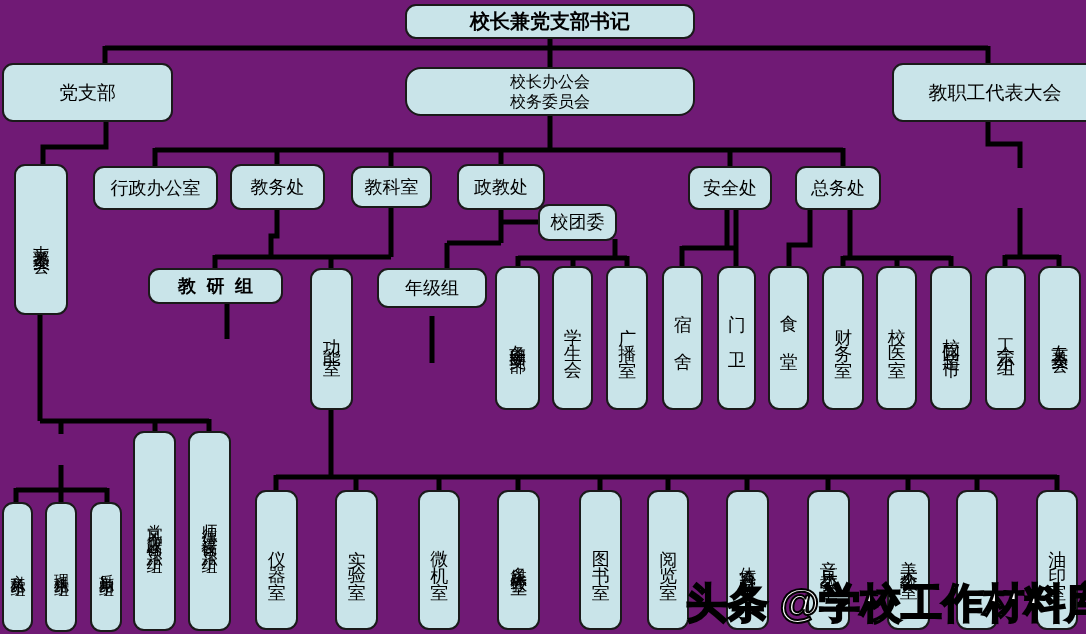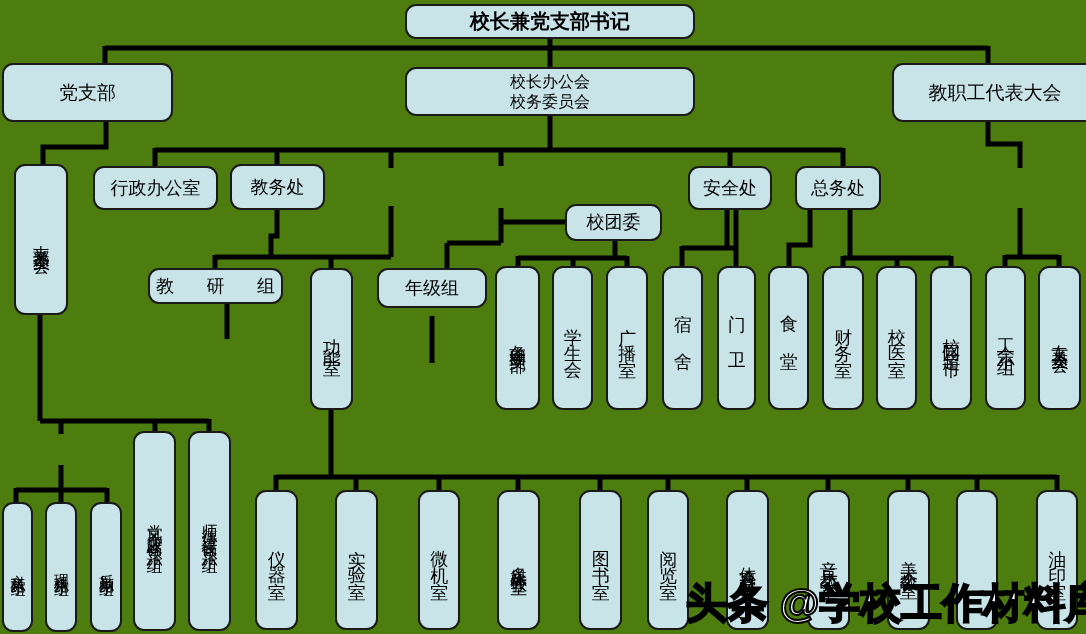--- a/index.html
+++ b/index.html
@@ -2,51 +2,51 @@
 <html style="--node-fill: #c9e4e9; --node-border: #1a1a1a; --connector: #000000;"><head>
 <meta charset="utf-8">
 <style>
   :root{
     --node-fill:#c9e4e9;
     --node-border:#1a1a1a;
     --connector:#000000;
   }
   html,body{margin:0;padding:0;background:#ffffff;}
   #stage{
-    position:relative;width:1086px;height:634px;background:#4d7c0f;
+    position:relative;width:1086px;height:634px;background:#701a75;
     overflow:hidden;
     font-family:"Liberation Serif","DejaVu Serif",serif;
     color:#000;
   }
   .wires{position:absolute;left:0;top:0;z-index:1;}
   .wires path{stroke:var(--connector);stroke-width:5;fill:none;}
   .node{
     position:absolute;z-index:2;box-sizing:border-box;
     background:var(--node-fill);
     border:2px solid var(--node-border);
     border-radius:11px;
     display:flex;align-items:center;justify-content:center;
     font-size:18px;line-height:1.25;text-align:center;
   }
   .root{font-weight:700;font-size:20px;}
   .f19{font-size:19px;}
-  .f16{font-size:16px;}
+  .f16{font-size:16px;border-radius:16px;}
   .two-line{flex-direction:column;}
   .lbl{display:block;}
   
   .v{writing-mode:vertical-rl;text-orientation:upright;}
   .v2{letter-spacing:38px;}
   .v3{letter-spacing:16px;}
   .v3t{letter-spacing:10px;}   
   .v4{letter-spacing:7px;}
   .v5{letter-spacing:3px;font-size:17px;}
   .v5s{letter-spacing:2px;font-size:15px;}
   .v8{letter-spacing:5px;font-size:16px;}
   
-  .spread{width:100%;padding:0 6px;box-sizing:border-box;text-align:justify;text-align-last:justify;}
+  .spread{width:100%;padding:0 28px;box-sizing:border-box;text-align:justify;text-align-last:justify;font-weight:bold;}
   .watermark{
     position:absolute;left:686px;top:576px;z-index:5;white-space:nowrap;
     font-family:"Liberation Sans","DejaVu Sans",sans-serif;
     font-size:41px;font-weight:700;color:#ffffff;
     -webkit-text-stroke:2px #000;letter-spacing:0px;
   }
 </style>
 </head>
 <body>
 
@@ -86,21 +86,27 @@
 
   <div class="node" style="left:14px;top:164px;width:54px;height:151px">
     <span class="lbl v v5">支部委员会</span>
   </div>
   <div class="node" style="left:93px;top:166px;width:125px;height:44px">
     <span class="lbl">行政办公室</span>
   </div>
   <div class="node" style="left:230px;top:164px;width:95px;height:46px">
     <span class="lbl">教务处</span>
   </div>
-  <div class="node" style="left:565px;top:204px;width:97px;height:37px">
+  <div class="node" style="left:351px;top:166px;width:81px;height:42px">
+    <span class="lbl">教科室</span>
+  </div>
+  <div class="node" style="left:457px;top:164px;width:88px;height:46px">
+    <span class="lbl">政教处</span>
+  </div>
+  <div class="node" style="left:538px;top:204px;width:79px;height:37px">
     <span class="lbl">校团委</span>
   </div>
   <div class="node" style="left:688px;top:166px;width:84px;height:44px">
     <span class="lbl">安全处</span>
   </div>
   <div class="node" style="left:795px;top:166px;width:86px;height:44px">
     <span class="lbl">总务处</span>
   </div>
 
   <div class="node" style="left:148px;top:268px;width:135px;height:36px">

